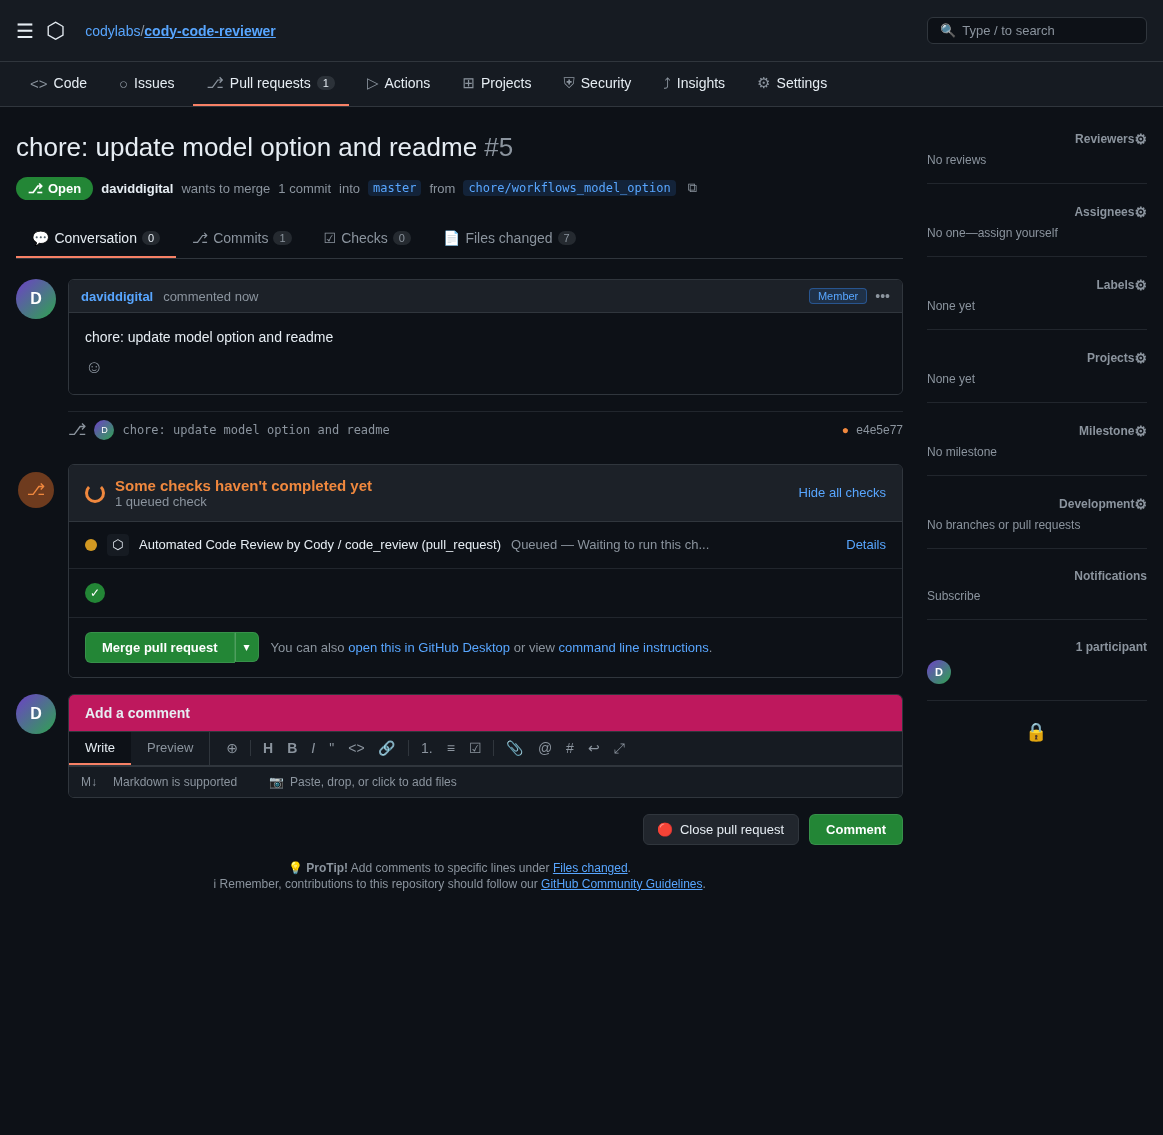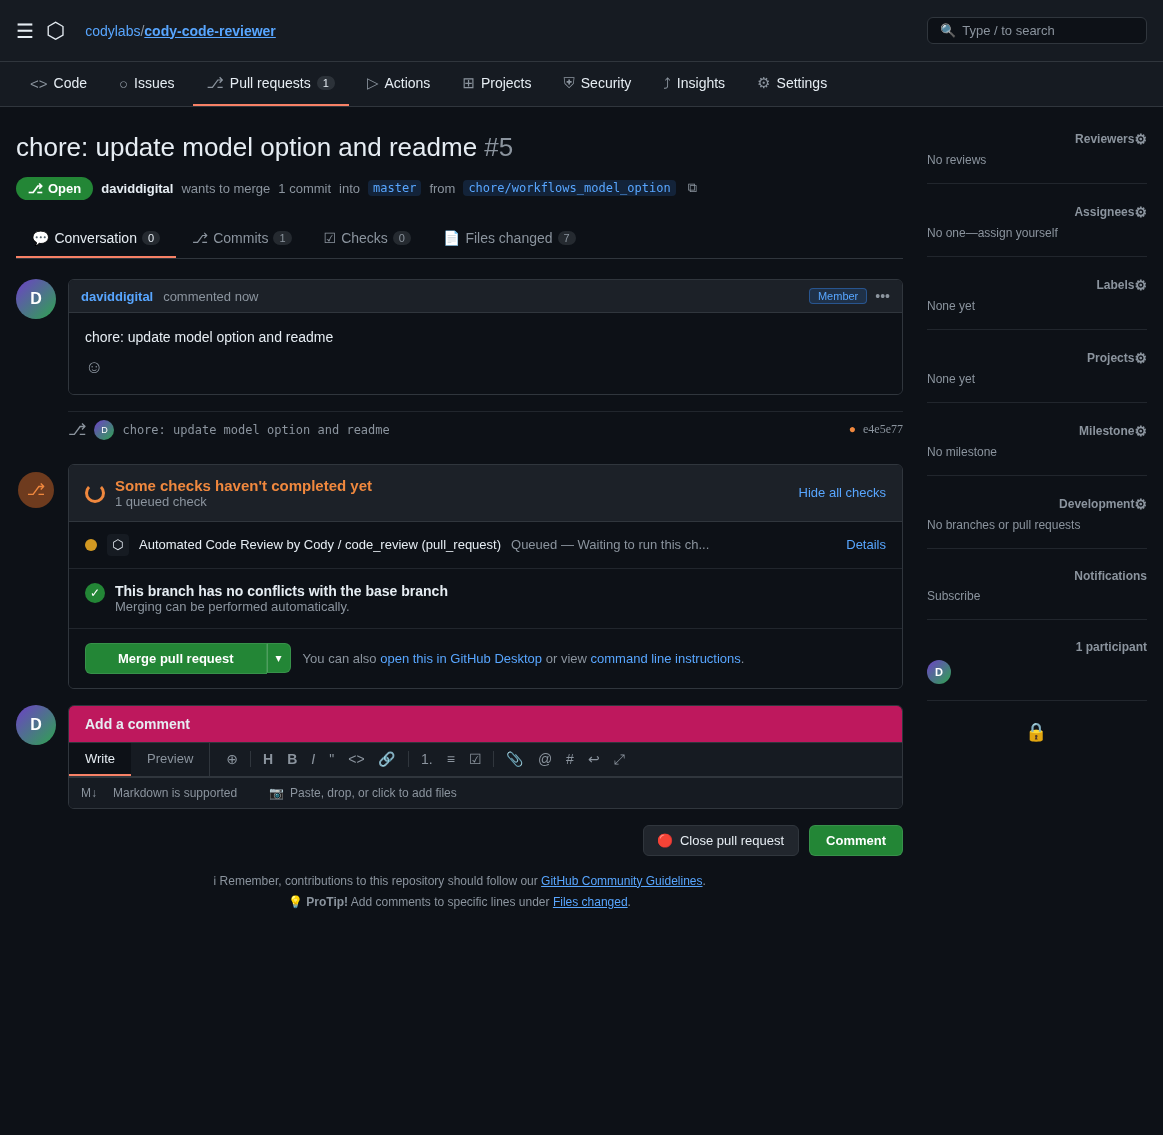--- a/index.html
+++ b/index.html
@@ -240,21 +240,21 @@
       color: #fff;
     }
     .commit-msg {
       font-family: monospace;
       color: #8b949e;
       font-size: 12px;
     }
     .commit-sha {
       color: #8b949e;
       margin-left: auto;
-      font-family: Liberation Serif, serif;
+      font-family: Liberation Sans, sans-serif;
     }
     .commit-sha-dot { color: #f0883e; margin-right: 4px; }
 
     
     .merge-section {
       display: flex;
       gap: 12px;
       margin-bottom: 16px;
     }
     .merge-icon-col {
@@ -383,21 +383,21 @@
     }
     .merge-btn-wrap {
       display: flex;
       align-items: center;
     }
     .merge-btn {
       background: #238636;
       border: 1px solid rgba(240,246,252,0.1);
       color: #fff;
       border-radius: 6px 0 0 6px;
-      padding: 7px 32px;
+      padding: 7px 16px;
       font-size: 13px;
       font-weight: 600;
       cursor: pointer;
     }
     .merge-btn-arrow {
       background: #238636;
       border: 1px solid rgba(240,246,252,0.1);
       border-left: 1px solid rgba(255,255,255,0.2);
       color: #fff;
       border-radius: 0 6px 6px 0;
@@ -697,24 +697,20 @@
         <div class="check-row">
           <span class="check-dot-yellow"></span>
           <span class="check-logo">⬡</span>
           <span class="check-name">Automated Code Review by Cody / code_review (pull_request)</span>
           <span class="check-desc">Queued — Waiting to run this ch...</span>
           <span class="check-link">Details</span>
         </div>
 
         <div class="branch-check">
           <div class="check-dot-green">✓</div>
-          <div>
-            <div class="branch-title">This branch has no conflicts with the base branch</div>
-            <div class="branch-sub">Merging can be performed automatically.</div>
-          </div>
         </div>
 
         <div class="merge-button-row">
           <div class="merge-btn-wrap">
             <button class="merge-btn">Merge pull request</button>
             <button class="merge-btn-arrow">▾</button>
           </div>
           <span class="merge-help">
             <span>You can also</span>
             <a href="#">open this in GitHub Desktop</a>
@@ -772,31 +768,31 @@
 
     <div class="action-buttons">
       <button class="close-pr-btn">
         <span>🔴</span>
         <span>Close pull request</span>
       </button>
       <button class="comment-btn">Comment</button>
     </div>
 
     <div class="footer-tips">
-      <p>
-        <span>ℹ</span>
-        <span>Remember, contributions to this repository should follow our</span>
-        <a href="#">GitHub Community Guidelines</a>.
-      </p>
       <p style="margin-top:6px;">
         <span>💡</span>
         <strong>ProTip!</strong>
         <span>Add comments to specific lines under</span>
         <a href="#">Files changed</a><span>.</span>
       </p>
+      <p>
+        <span>ℹ</span>
+        <span>Remember, contributions to this repository should follow our</span>
+        <a href="#">GitHub Community Guidelines</a>.
+      </p>
     </div>
 
   </div>
 
   <div class="sidebar">
 
     <div class="sidebar-section">
       <div class="sidebar-label">
         <span>Reviewers</span>
         <span class="sidebar-gear">⚙</span>

